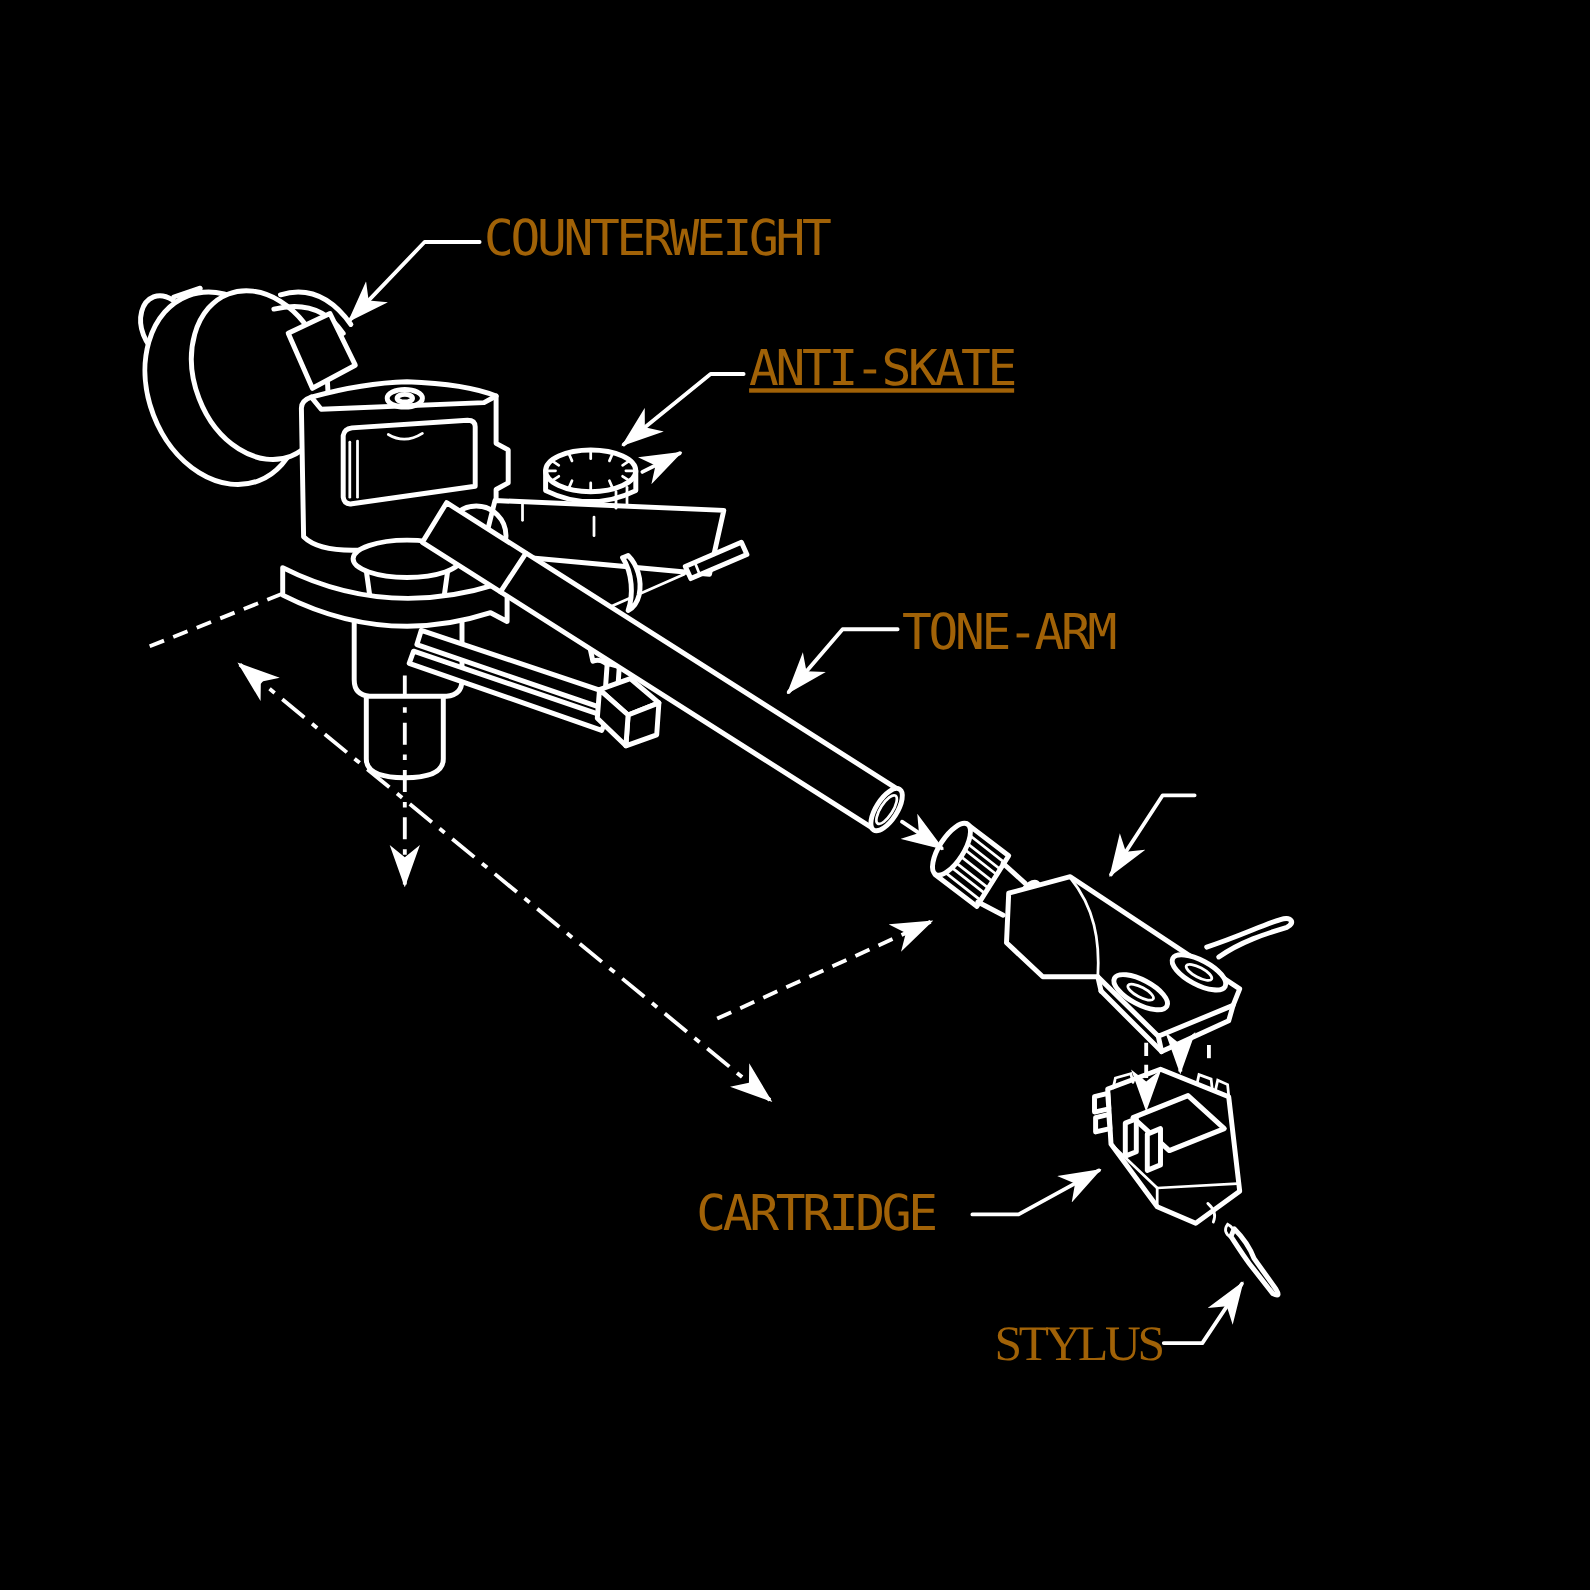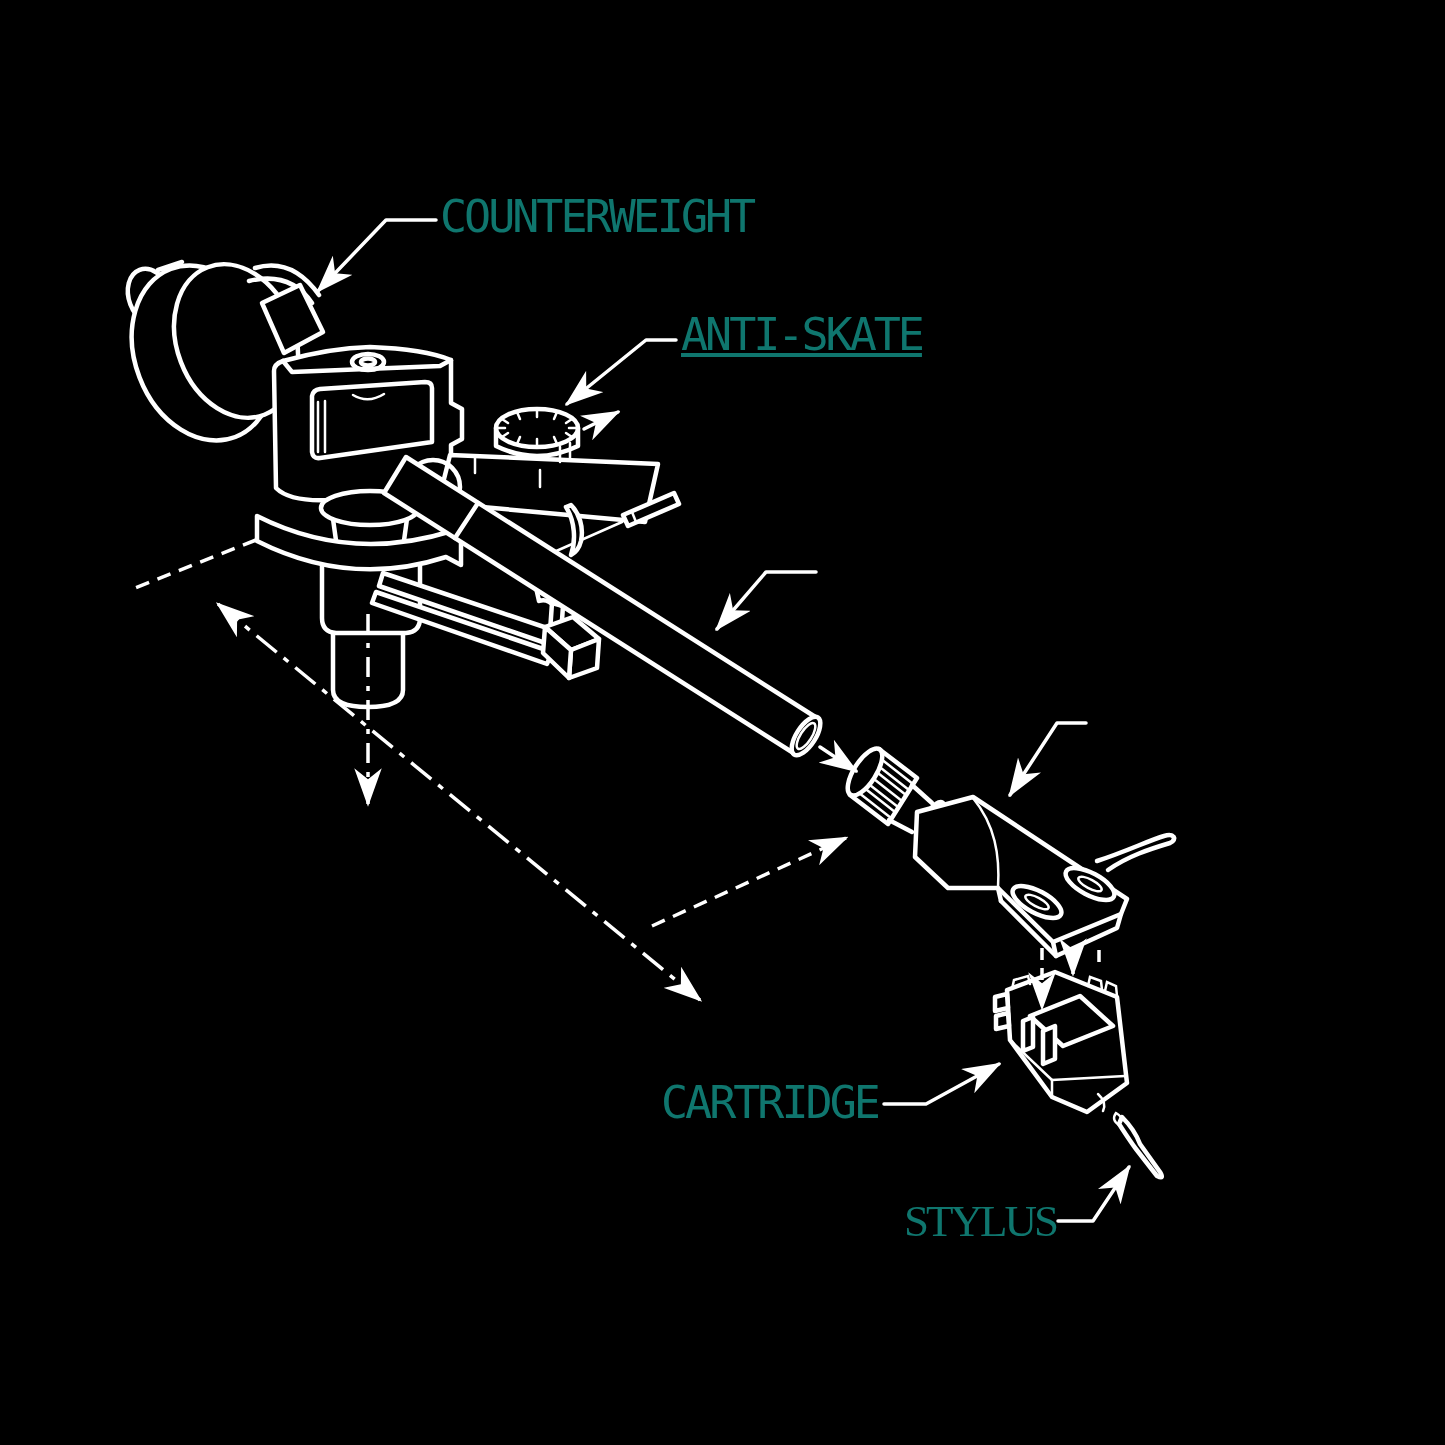--- a/index.html
+++ b/index.html
@@ -6,21 +6,21 @@
   #stage{
     position:relative;
     width:1445px;height:1445px;
     background:#000;
     overflow:hidden;
     font-family:"DejaVu Sans Mono", monospace;
   }
   #stage svg{position:absolute;left:0;top:0;}
   .part-label{
     position:absolute;
-    color:#0f766e;
+    color:#a16207;
     font-size:45px;
     line-height:1;
     letter-spacing:-3px;
     white-space:nowrap;
     font-family:"DejaVu Sans Mono", monospace;
   }
   
   .ln{stroke:#fff;fill:none;stroke-width:4.5;stroke-linecap:round;stroke-linejoin:round;}
   .fb{stroke:#fff;fill:#000;stroke-width:4.5;stroke-linecap:round;stroke-linejoin:round;}
   .thin{stroke:#fff;fill:none;stroke-width:2.5;stroke-linecap:round;}
@@ -199,15 +199,16 @@
     <polyline class="leader" points="676,340 646,340 567,404" marker-end="url(#arw)"></polyline>
     <polyline class="leader" points="816,572 766,572 717,629" marker-end="url(#arw)"></polyline>
     <polyline class="leader" points="1086,723 1057,723 1010,795" marker-end="url(#arw)"></polyline>
     <polyline class="leader" points="884,1104 926,1104 999,1064" marker-end="url(#arw)"></polyline>
     <polyline class="leader" points="1058,1221 1093,1221 1129,1167" marker-end="url(#arw)"></polyline>
   </g>
 </svg>
 
 <div class="part-label" style="left:440px;top:194px;">COUNTERWEIGHT</div>
 <div class="part-label" style="left:681px;top:312px;text-decoration:underline;">ANTI-SKATE</div>
-<div class="part-label" style="left:661px;top:1080px;text-align:right;">CARTRIDGE</div>
+<div class="part-label" style="left:820px;top:552px;">TONE-ARM</div>
+<div class="part-label" style="left:633px;top:1080px;text-align:right;">CARTRIDGE</div>
 <div class="part-label" style="left:904px;top:1199px;font-family:Liberation Serif, serif;">STYLUS</div>
 </div>
 
 </body></html>

